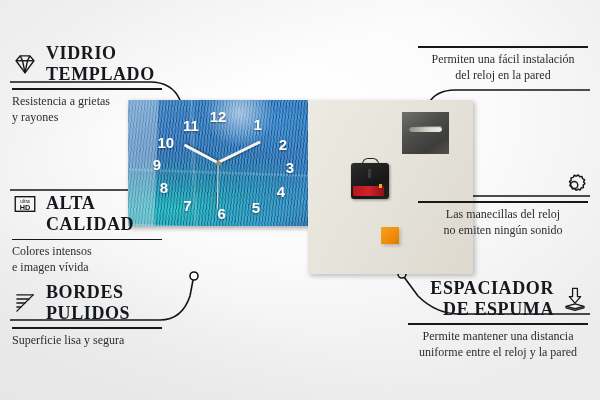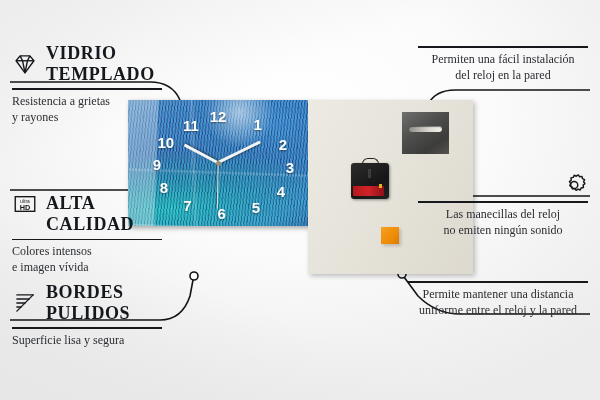--- a/index.html
+++ b/index.html
@@ -259,18 +259,33 @@
             </g>
           </svg>
       </span>
     </div>
     <div class="rule"></div>
     <div class="desc" style="white-space:pre-line">Las manecillas del reloj
 no emiten ningún sonido</div>
   </div>
 
   <div class="callout right" style="left:408px;top:278px;width:180px">
+    <div class="head">
+      <span class="title">
+        <span>ESPACIADOR</span><br>
+        <span>DE ESPUMA</span>
+      </span>
+      <span class="ico">
+        <svg viewBox="0 0 32 32">
+            <g fill="none" stroke="currentColor" stroke-width="1.6" stroke-linejoin="round">
+          <path d="M13 3 L19 3 L19 13 L23 13 L16 21 L9 13 L13 13 Z"></path>
+          <path d="M16 22 L27 25 L16 28 L5 25 Z"></path>
+          <path d="M5 25 L5 27 L16 30 L27 27 L27 25"></path>
+            </g>
+          </svg>
+      </span>
+    </div>
     <div class="rule"></div>
     <div class="desc" style="white-space:pre-line">Permite mantener una distancia
 uniforme entre el reloj y la pared</div>
   </div>
 
 </div>
 
 </body></html>

